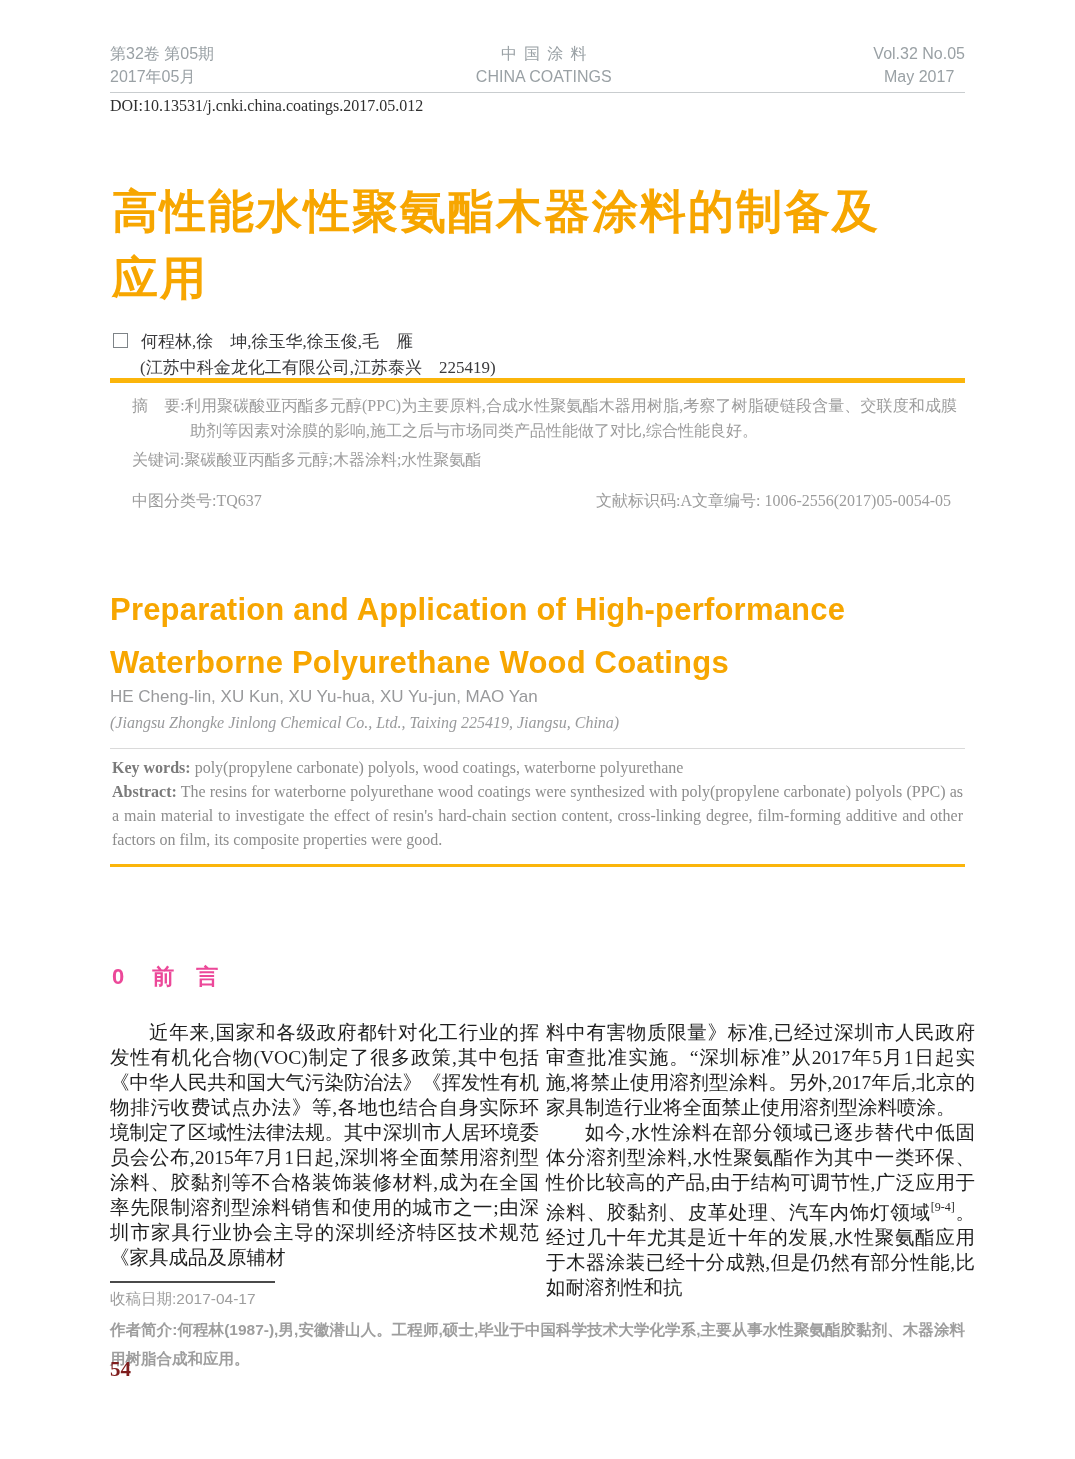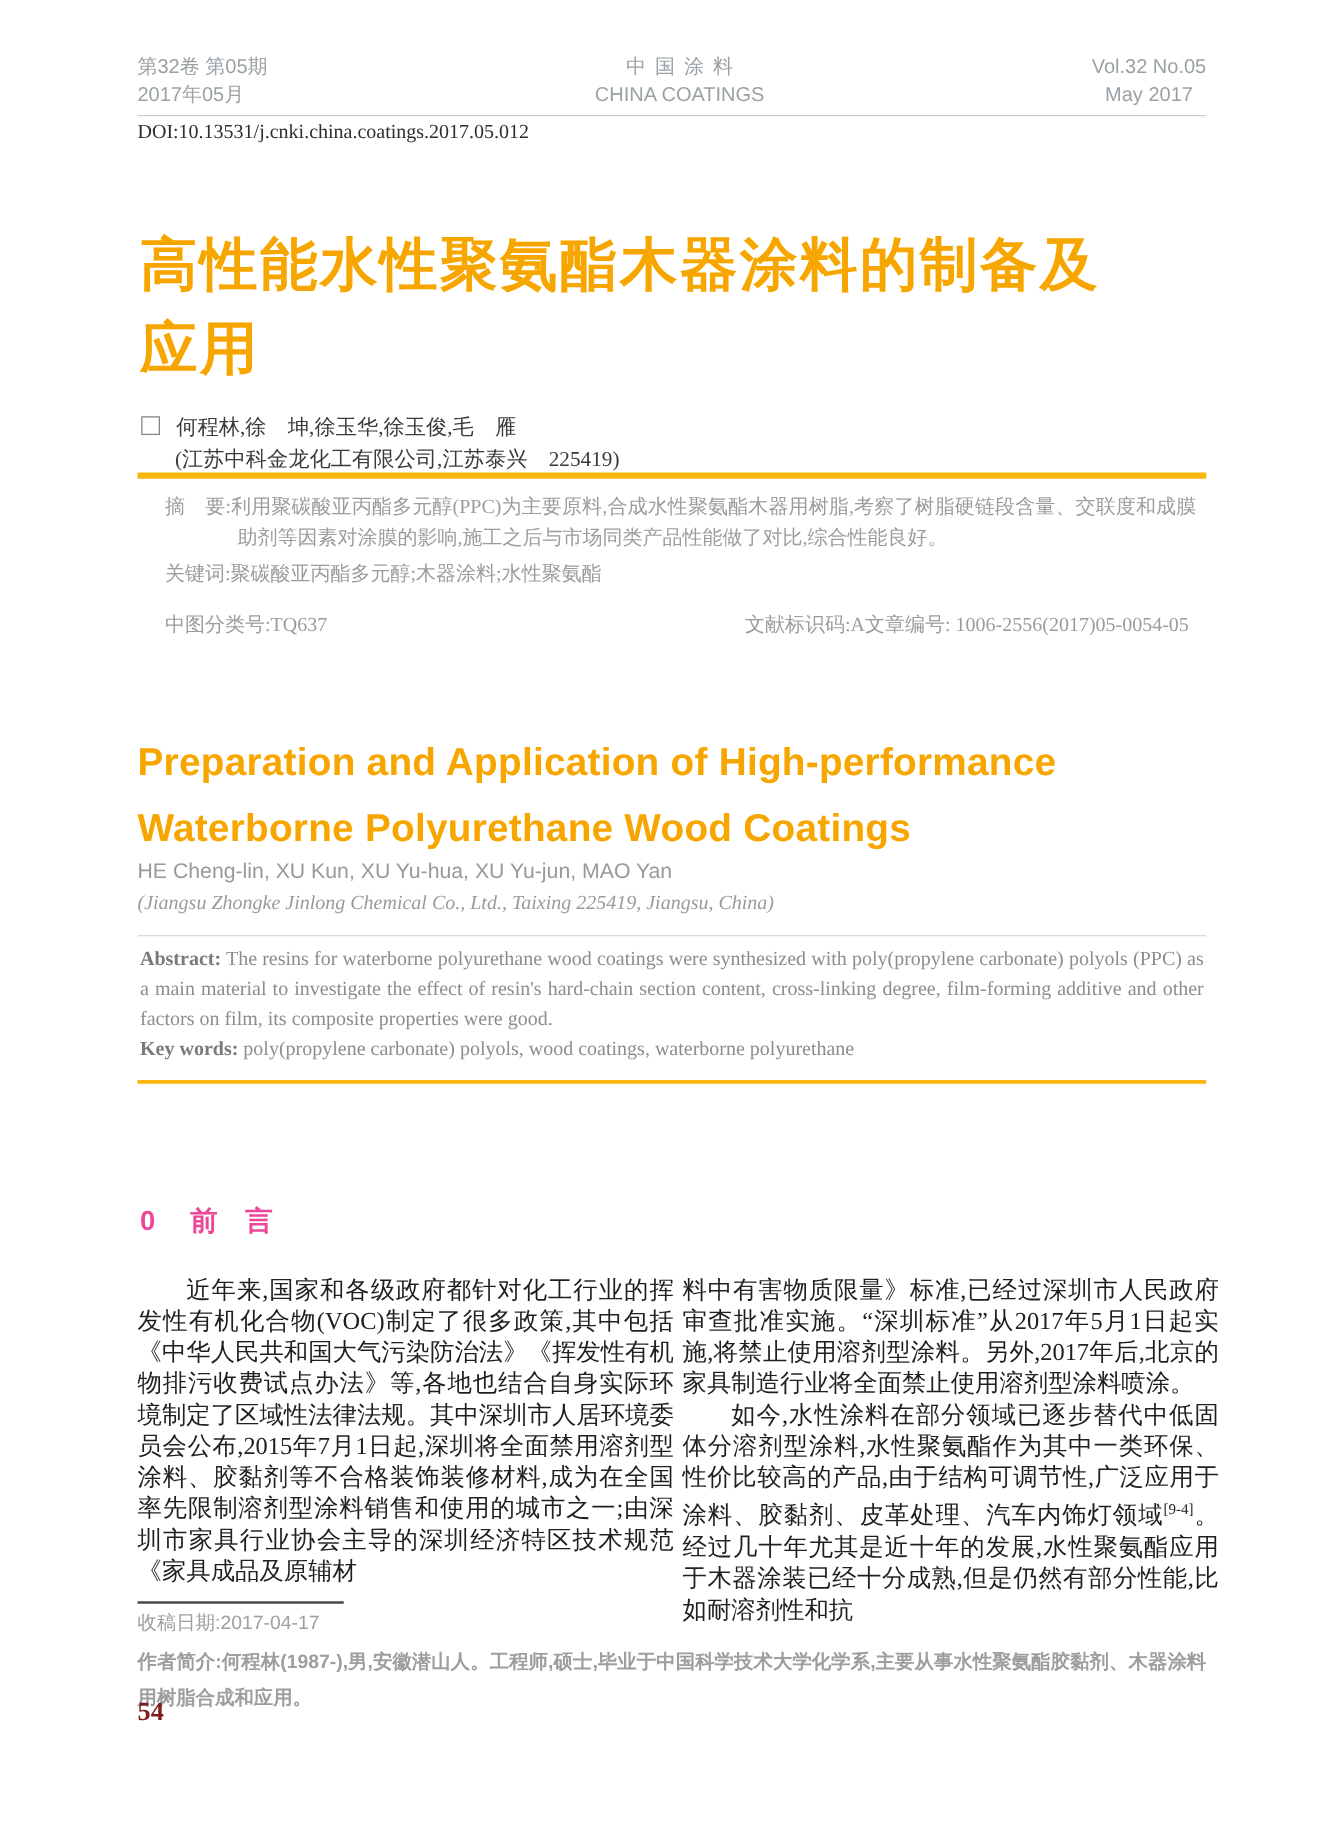--- a/index.html
+++ b/index.html
@@ -130,22 +130,22 @@
       <span class="meta-3"><span>文章编号:</span> <span>1006-2556(2017)05-0054-05</span></span>
     </div>
   </section>
 
   <h2 class="title-en"><span>Preparation and Application of High-performance</span><br><span>Waterborne Polyurethane Wood Coatings</span></h2>
 
   <div class="authors-en">HE Cheng-lin, XU Kun, XU Yu-hua, XU Yu-jun, MAO Yan</div>
   <div class="affil-en">(Jiangsu Zhongke Jinlong Chemical Co., Ltd., Taixing 225419, Jiangsu, China)</div>
 
   <section class="abstract-en">
+    <p><b>Key words:</b><span> poly(propylene carbonate) polyols, wood coatings, waterborne polyurethane</span></p>
     <p><b>Abstract:</b><span> The resins for waterborne polyurethane wood coatings were synthesized with poly(propylene carbonate) polyols (PPC) as a main material to investigate the effect of resin's hard-chain section content, cross-linking degree, film-forming additive and other factors on film, its composite properties were good.</span></p>
-    <p><b>Key words:</b><span> poly(propylene carbonate) polyols, wood coatings, waterborne polyurethane</span></p>
   </section>
 
   <h3 class="sec-head"><span class="sec-num">0</span><span class="sec-title">前　言</span></h3>
 
   <div class="cols">
     <div class="col">
       <p class="p-indent">近年来,国家和各级政府都针对化工行业的挥发性有机化合物(VOC)制定了很多政策,其中包括《中华人民共和国大气污染防治法》《挥发性有机物排污收费试点办法》等,各地也结合自身实际环境制定了区域性法律法规。其中深圳市人居环境委员会公布,2015年7月1日起,深圳将全面禁用溶剂型涂料、胶黏剂等不合格装饰装修材料,成为在全国率先限制溶剂型涂料销售和使用的城市之一;由深圳市家具行业协会主导的深圳经济特区技术规范《家具成品及原辅材</p>
     </div>
     <div class="col">
       <p>料中有害物质限量》标准,已经过深圳市人民政府审查批准实施。“深圳标准”从2017年5月1日起实施,将禁止使用溶剂型涂料。另外,2017年后,北京的家具制造行业将全面禁止使用溶剂型涂料喷涂。</p>

